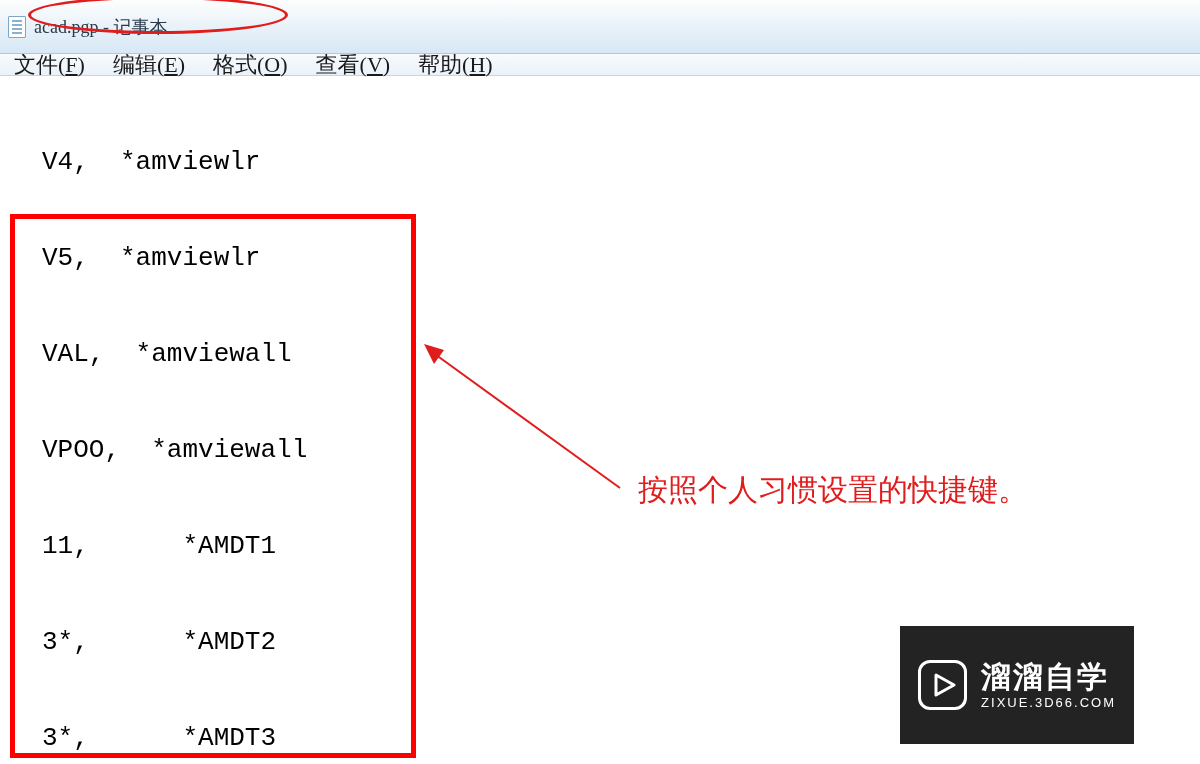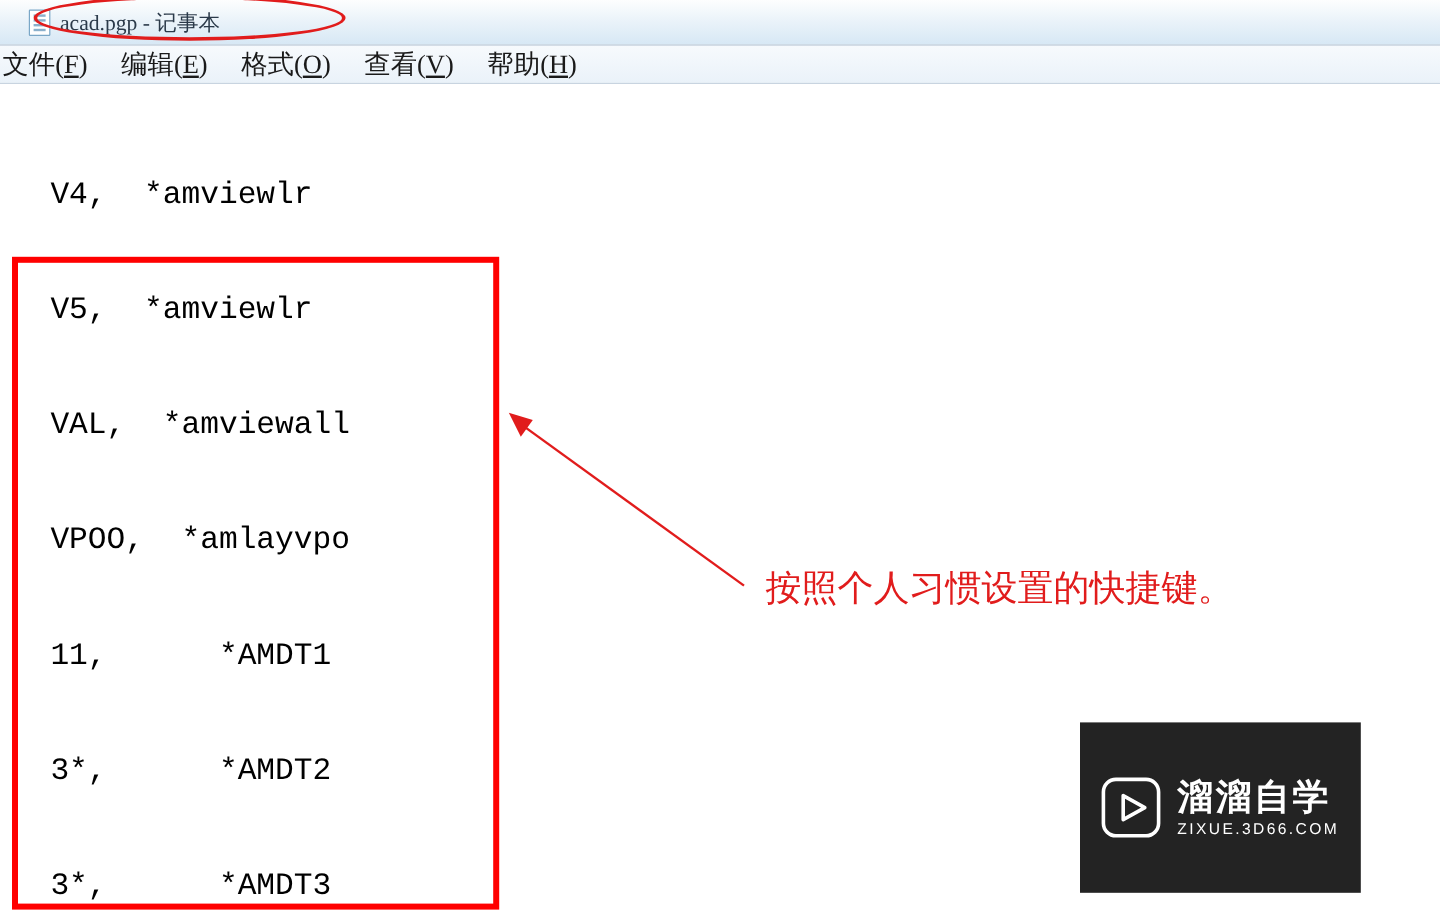--- a/index.html
+++ b/index.html
@@ -5,26 +5,26 @@
   * { margin: 0; padding: 0; box-sizing: border-box; }
   body {
     width: 1200px;
     height: 764px;
     background: #fff;
     font-family: "SimSun", "宋体", serif;
     position: relative;
     overflow: hidden;
   }
   .titlebar {
-    height: 38px;
+    height: 54px;
     background: linear-gradient(to bottom, #fdfefe 0%, #e9f2f9 50%, #d7e8f5 100%);
     border-bottom: 1px solid #b8c7d6;
     display: flex;
     align-items: center;
-    padding-left: 24px;
+    padding-left: 8px;
     position: relative;
     text-align: right;
   }
   .titlebar .doc-icon {
     width: 18px;
     height: 22px;
     background: #fff;
     border: 1px solid #7aa7c7;
     border-radius: 1px;
     margin-right: 8px;
@@ -46,26 +46,26 @@
     position: absolute;
     left: 28px;
     top: -4px;
     width: 260px;
     height: 38px;
     border: 3px solid #e11c1c;
     border-radius: 50%/50%;
     pointer-events: none;
   }
   .menubar {
-    height: 32px;
+    height: 22px;
     background: linear-gradient(to bottom, #f7fafd 0%, #eaf2f9 100%);
     border-bottom: 1px solid #c8d4e0;
     display: flex;
     align-items: center;
-    padding-left: 2px;
+    padding-left: 14px;
     gap: 28px;
   }
   .menubar .menu-item {
     font-size: 22px;
     color: #1a1a1a;
     cursor: default;
   }
   .menubar .menu-item u { text-decoration: underline; }
   .content {
     position: absolute;
@@ -103,21 +103,21 @@
     top: 340px;
     width: 210px;
     height: 150px;
     pointer-events: none;
   }
   .watermark {
     position: absolute;
     right: 66px;
     bottom: 20px;
     width: 234px;
-    height: 142px;
+    height: 118px;
     background: #232323;
     display: flex;
     align-items: center;
     gap: 14px;
     padding: 0 18px;
   }
   .watermark .wm-icon {
     width: 50px;
     height: 50px;
     border: 3px solid #fff;
@@ -169,21 +169,21 @@
   </span>
   <span class="menu-item">
     <span>帮助</span>(<u>H</u>)
   </span>
 </div>
 
 <div class="content">
   <span class="line">V4,  *amviewlr</span>
   <span class="line">V5,  *amviewlr</span>
   <span class="line">VAL,  *amviewall</span>
-  <span class="line">VPOO,  *amlayvpo</span>
+  <span class="line">VPOO,  *amviewall</span>
   <span class="line">11,      *AMDT1</span>
   <span class="line">3*,      *AMDT2</span>
   <span class="line">3*,      *AMDT3</span>
   
   
   
   
   
   
   

